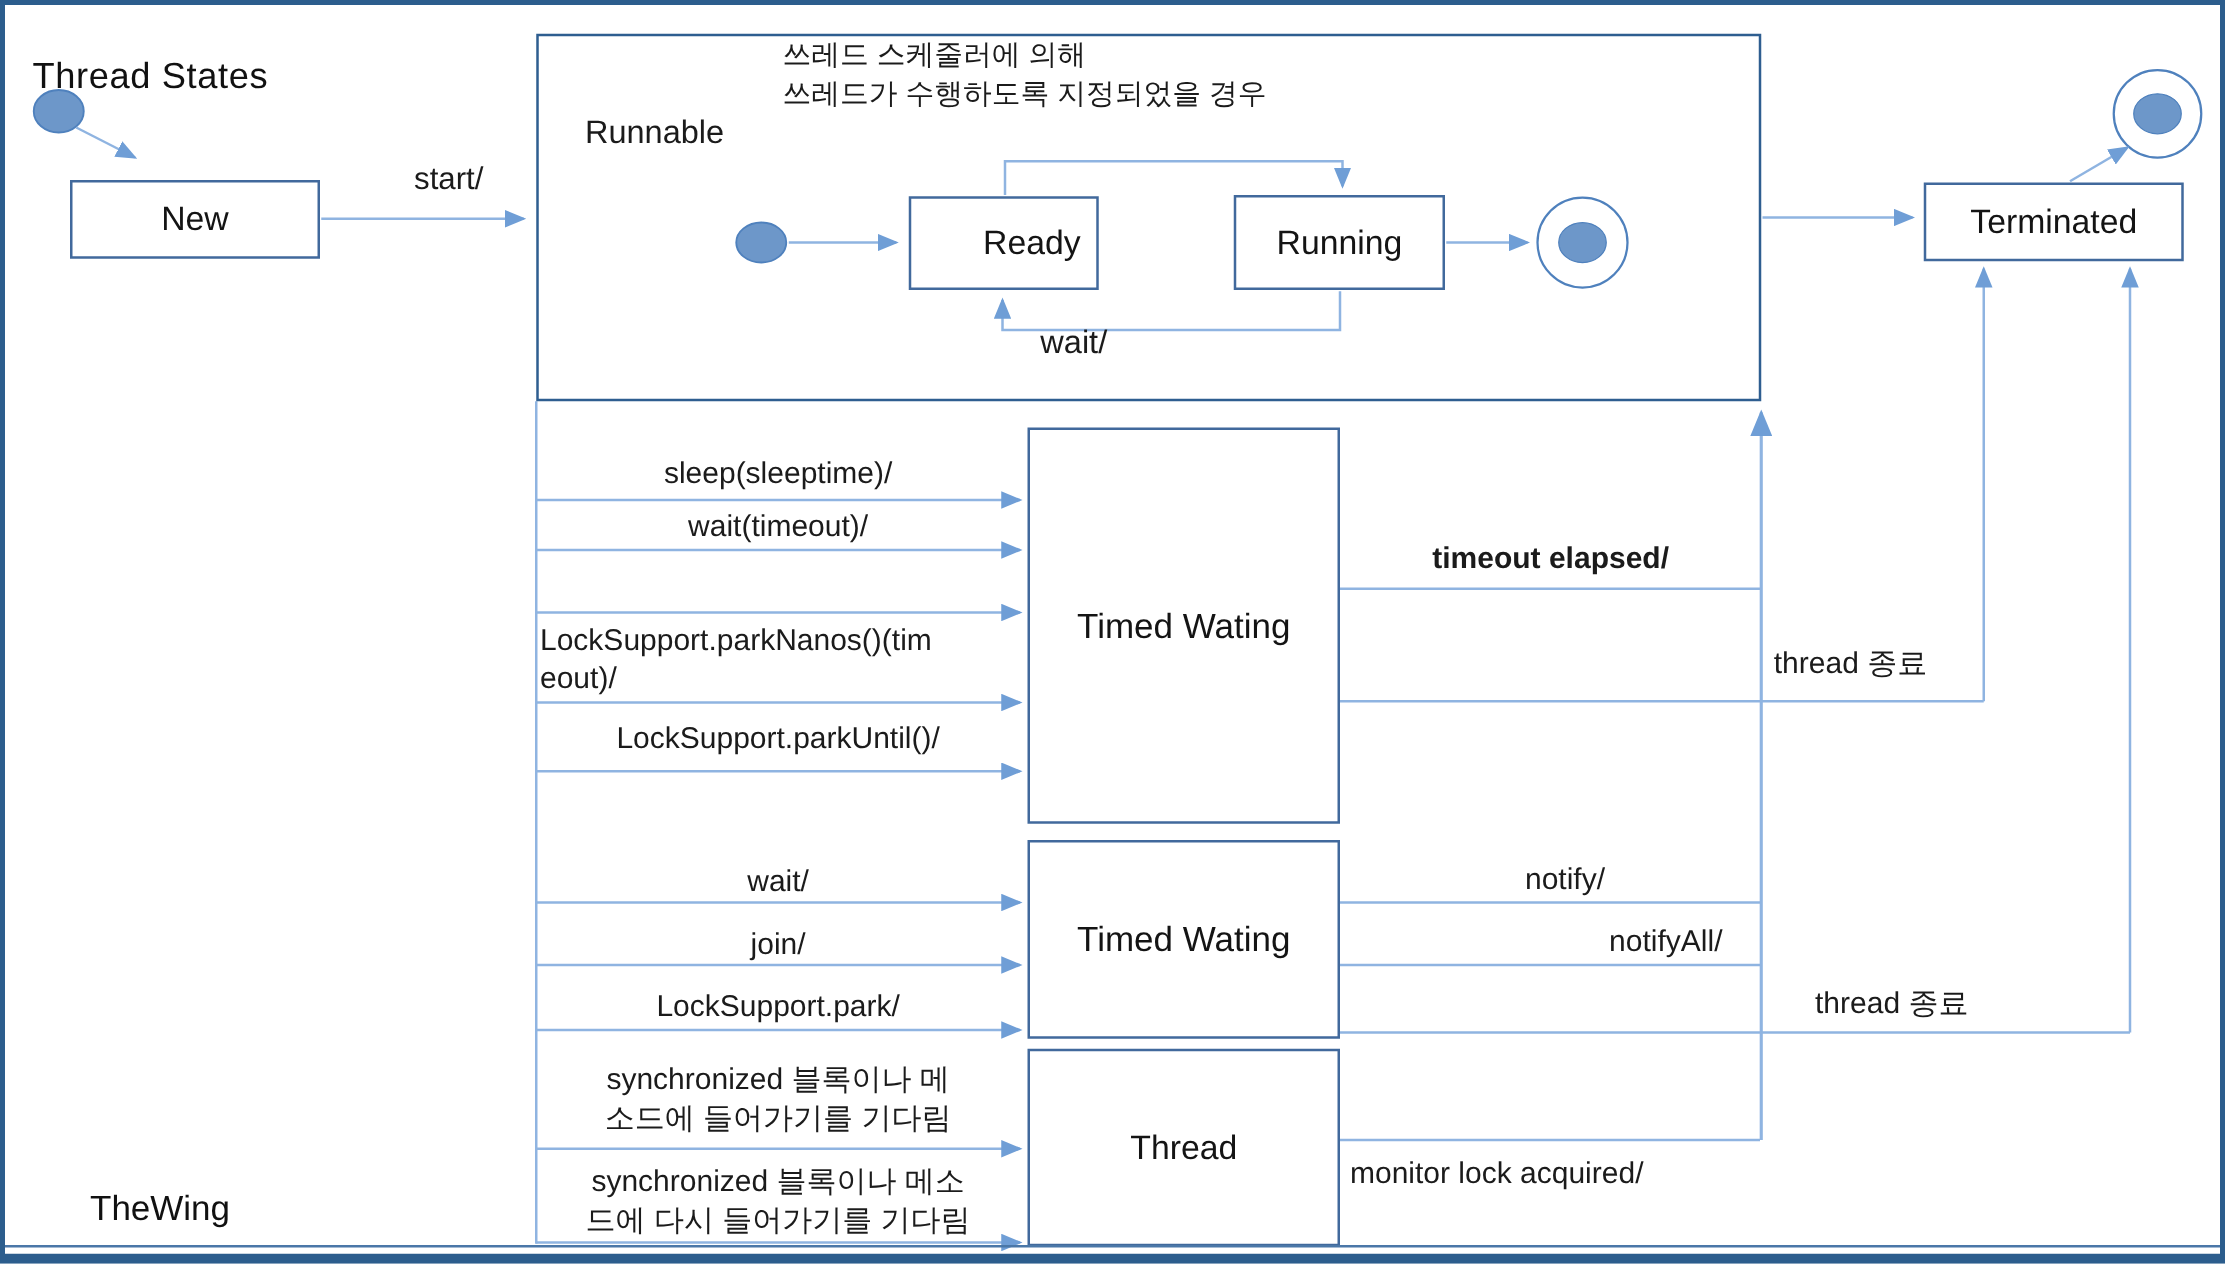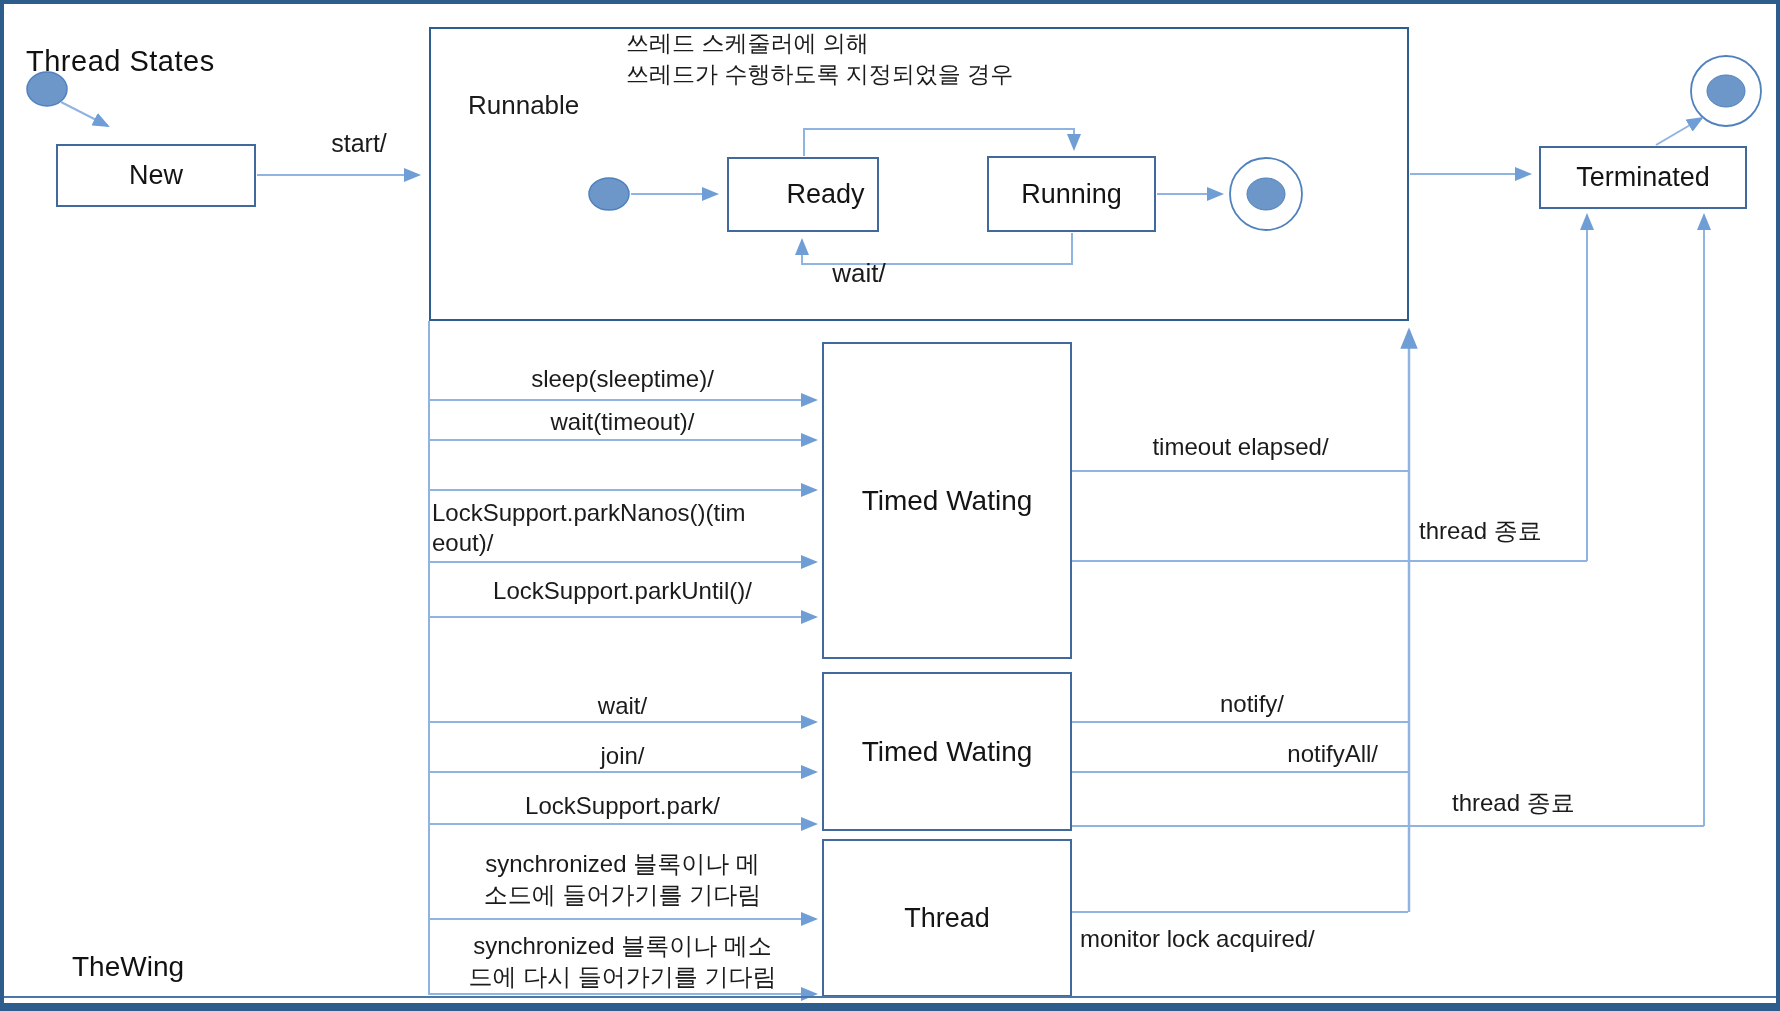--- a/index.html
+++ b/index.html
@@ -116,21 +116,21 @@
 
   <div class="lbl center" style="left:290px; top:124px; width:130px; font-size:25px;">start/</div>
   <div class="lbl center" style="left:760px; top:254px; width:190px; font-size:26px;">wait/</div>
 
   <div class="lbl center" style="left:425px; top:360px; width:387px;">sleep(sleeptime)/</div>
   <div class="lbl center" style="left:425px; top:403px; width:387px;">wait(timeout)/</div>
   <div class="lbl" style="left:428px; top:494px; width:390px;">LockSupport.parkNanos()(tim
 eout)/</div>
   <div class="lbl center" style="left:425px; top:572px; width:387px;">LockSupport.parkUntil()/</div>
 
-  <div class="lbl center" style="left:1068px; top:428px; width:337px;">timeout elapsed/</div>
+  <div class="lbl center" style="left:1068px; top:428px; width:337px;font-weight:bold;">timeout elapsed/</div>
   <div class="lbl" style="left:1415px; top:512px;">thread 종료</div>
 
   <div class="lbl center" style="left:425px; top:687px; width:387px;">wait/</div>
   <div class="lbl center" style="left:425px; top:737px; width:387px;">join/</div>
   <div class="lbl center" style="left:425px; top:787px; width:387px;">LockSupport.park/</div>
 
   <div class="lbl center" style="left:1068px; top:685px; width:360px;">notify/</div>
   <div class="lbl center" style="left:1068px; top:735px; width:306px;text-align:right;">notifyAll/</div>
   <div class="lbl" style="left:1448px; top:784px;">thread 종료</div>
 

